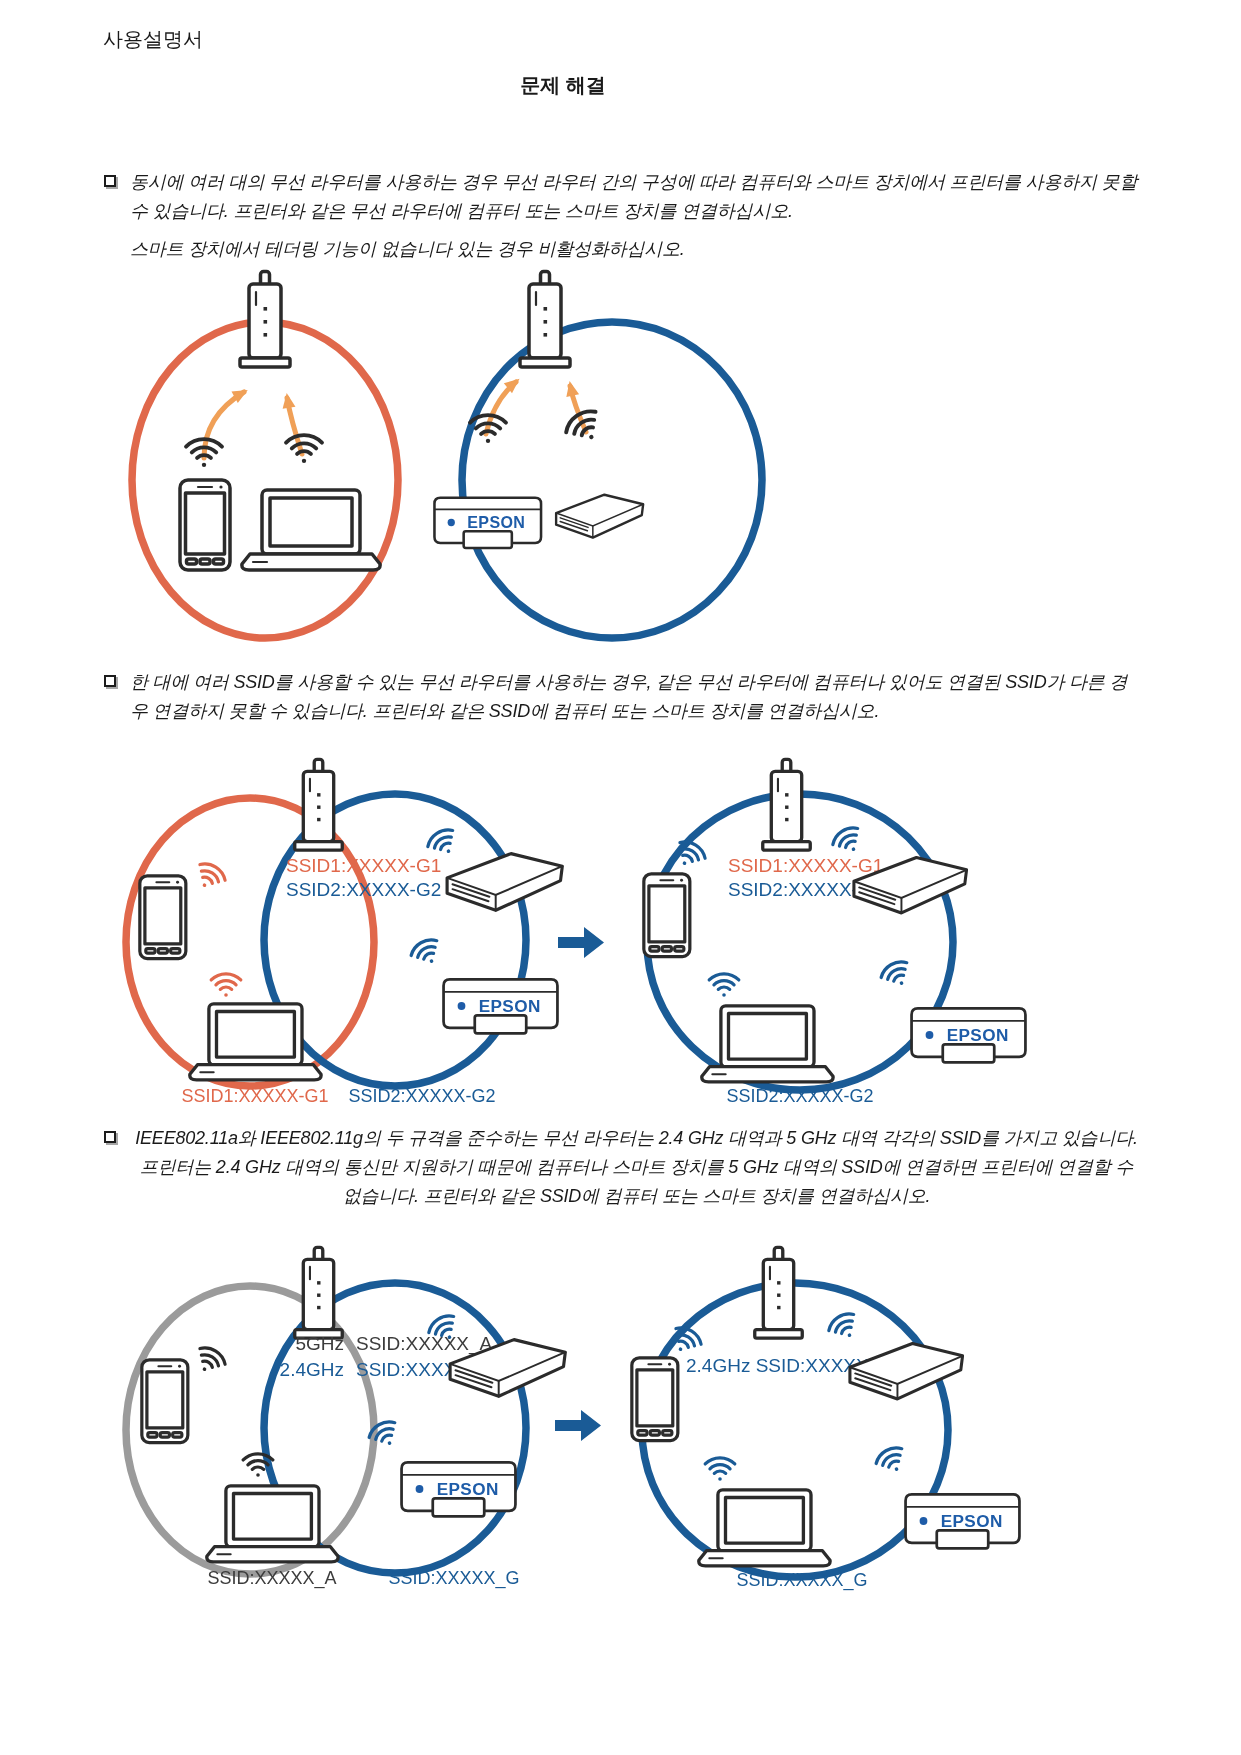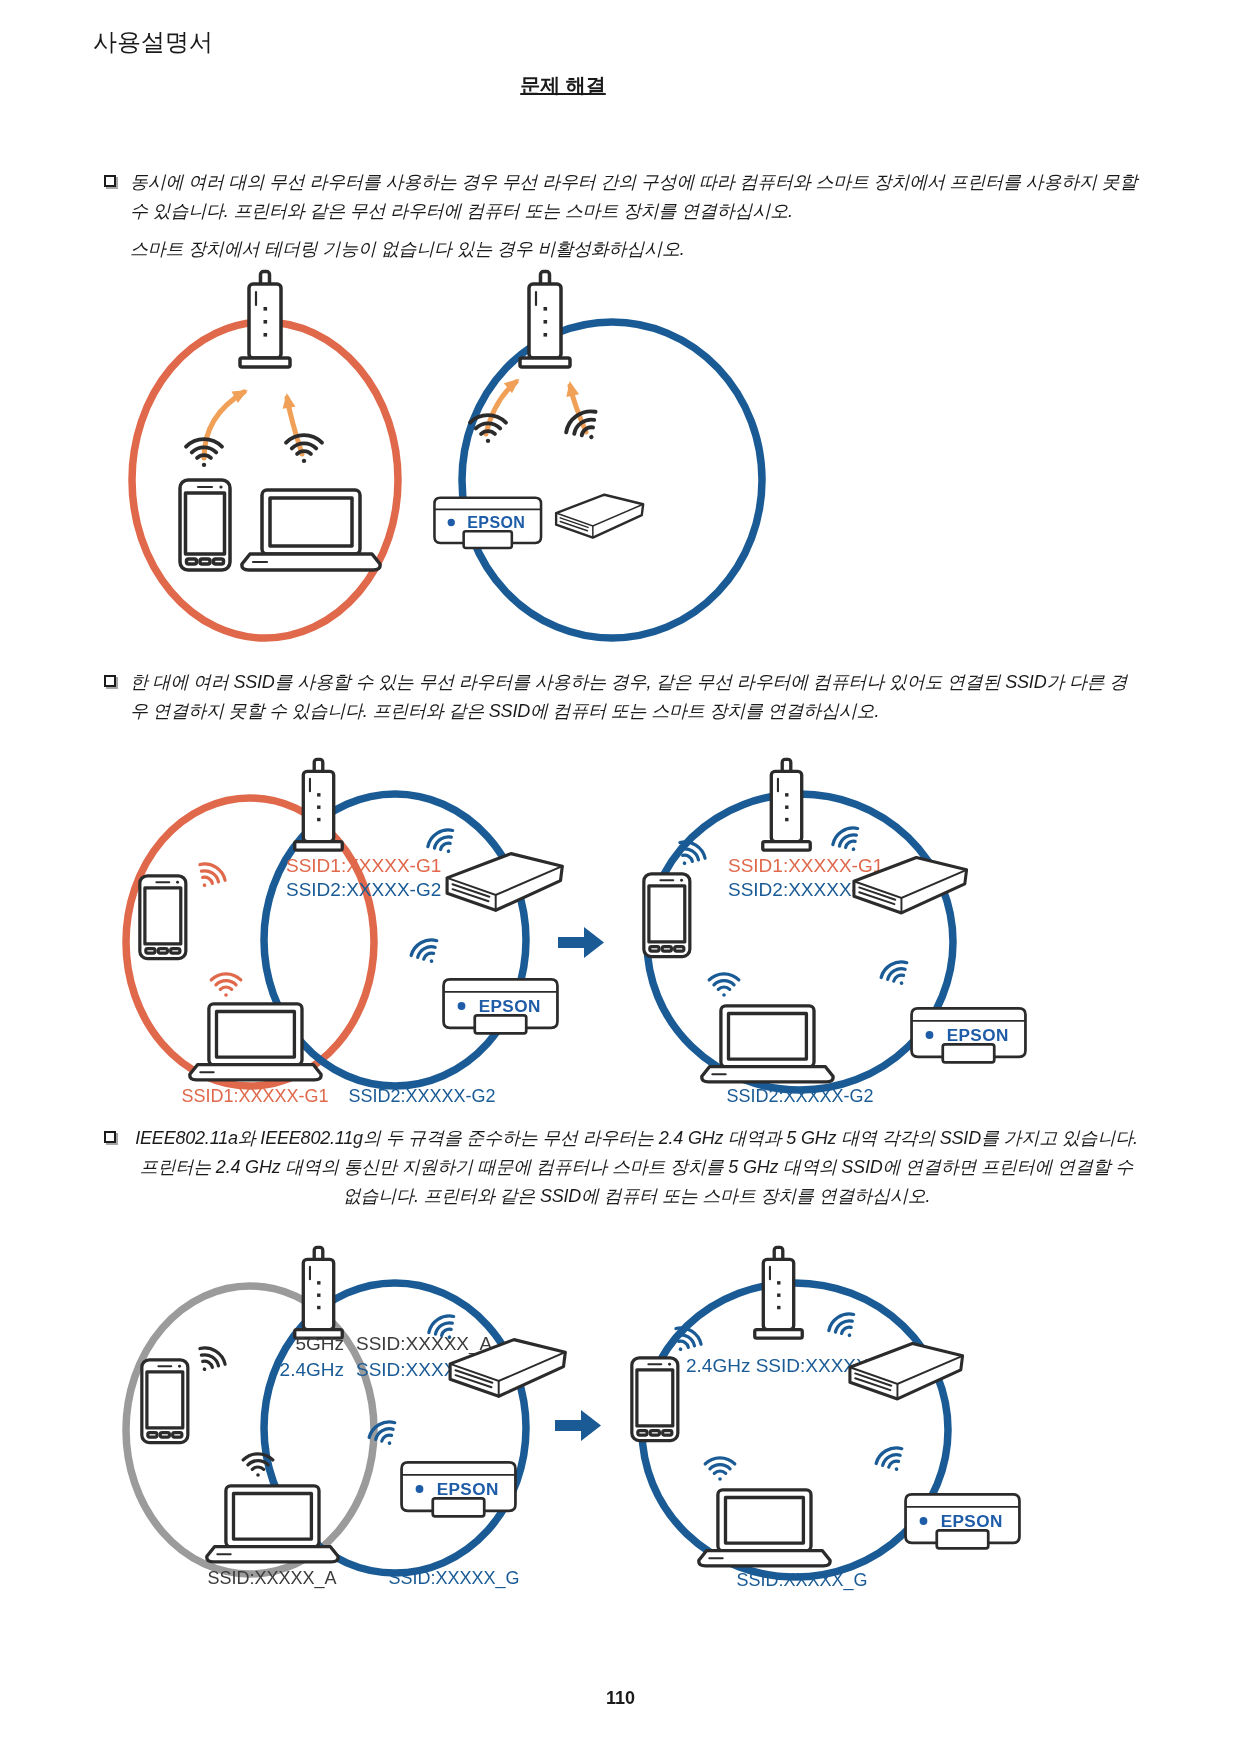--- a/index.html
+++ b/index.html
@@ -3,22 +3,22 @@
 <meta charset="utf-8">
 <style>
   :root{
     --circle-orange:#E0684B; --circle-blue:#1A5B96; --circle-gray:#9B9B9B;
     --arrow-orange:#F0A057; --epson-blue:#1E5CA8; --device-line:#2B2B2B; --text-dark:#1A1A1A;
   }
   *{box-sizing:border-box}
   html,body{margin:0;padding:0;background:#888;}
   .page{position:relative;width:1241px;height:1755px;background:#fff;margin:0 auto;
         font-family:"Liberation Sans","DejaVu Sans",sans-serif;color:var(--text-dark);overflow:hidden;}
-  .hdr-left{position:absolute;left:93px;top:26px;font-size:24px;}
-  .hdr-center{position:absolute;left:0;top:72px;width:1126px;text-align:center;font-size:20px;font-weight:bold;text-decoration:underline;}
+  .hdr-left{position:absolute;left:103px;top:26px;font-size:20px;}
+  .hdr-center{position:absolute;left:0;top:72px;width:1126px;text-align:center;font-size:20px;font-weight:bold;}
   .bullet{position:absolute;left:103px;width:1040px;}
   .b1{top:168px;} .b2{top:668px;} .b3{top:1124px;text-align:center;}
   .marker{position:absolute;left:1px;top:7px;width:12px;height:12px;border:2px solid #1c1c1c;
           background:#fff;box-shadow:2px 2px 0 rgba(60,60,60,.45);}
   .btext{margin:0 0 0 27px;font-size:18px;line-height:29px;letter-spacing:-0.2px;font-style:italic;}
   .note{margin-top:9px;}
   .dgm{position:absolute;left:100px;display:block;}
   .d1{top:262px;width:1040px;height:385px;}
   .d2{top:750px;width:1040px;height:362px;}
   .d3{top:1240px;width:1040px;height:352px;}
@@ -208,14 +208,13 @@
     <use href="#phone" transform="translate(530,116) scale(0.92)"></use>
     <use href="#wifi" class="wifi-blue" transform="translate(750,96) rotate(-33) scale(0.95)"></use>
     <use href="#accesspoint" transform="translate(742,100) scale(0.88)"></use>
     <use href="#wifi" class="wifi-blue" transform="translate(620,240) scale(0.95)"></use>
     <use href="#laptop" transform="translate(597,248) scale(0.95)"></use>
     <use href="#wifi" class="wifi-blue" transform="translate(797,230) rotate(-30) scale(0.95)"></use>
     <use href="#printer" transform="translate(804,242) scale(0.78)"></use>
     <text class="lbl2 txt-blue" x="702" y="346" text-anchor="middle">SSID:XXXXX_G</text>
   </svg>
 
-  <div class="footer">110</div>
 </div>
 
 </body></html>

